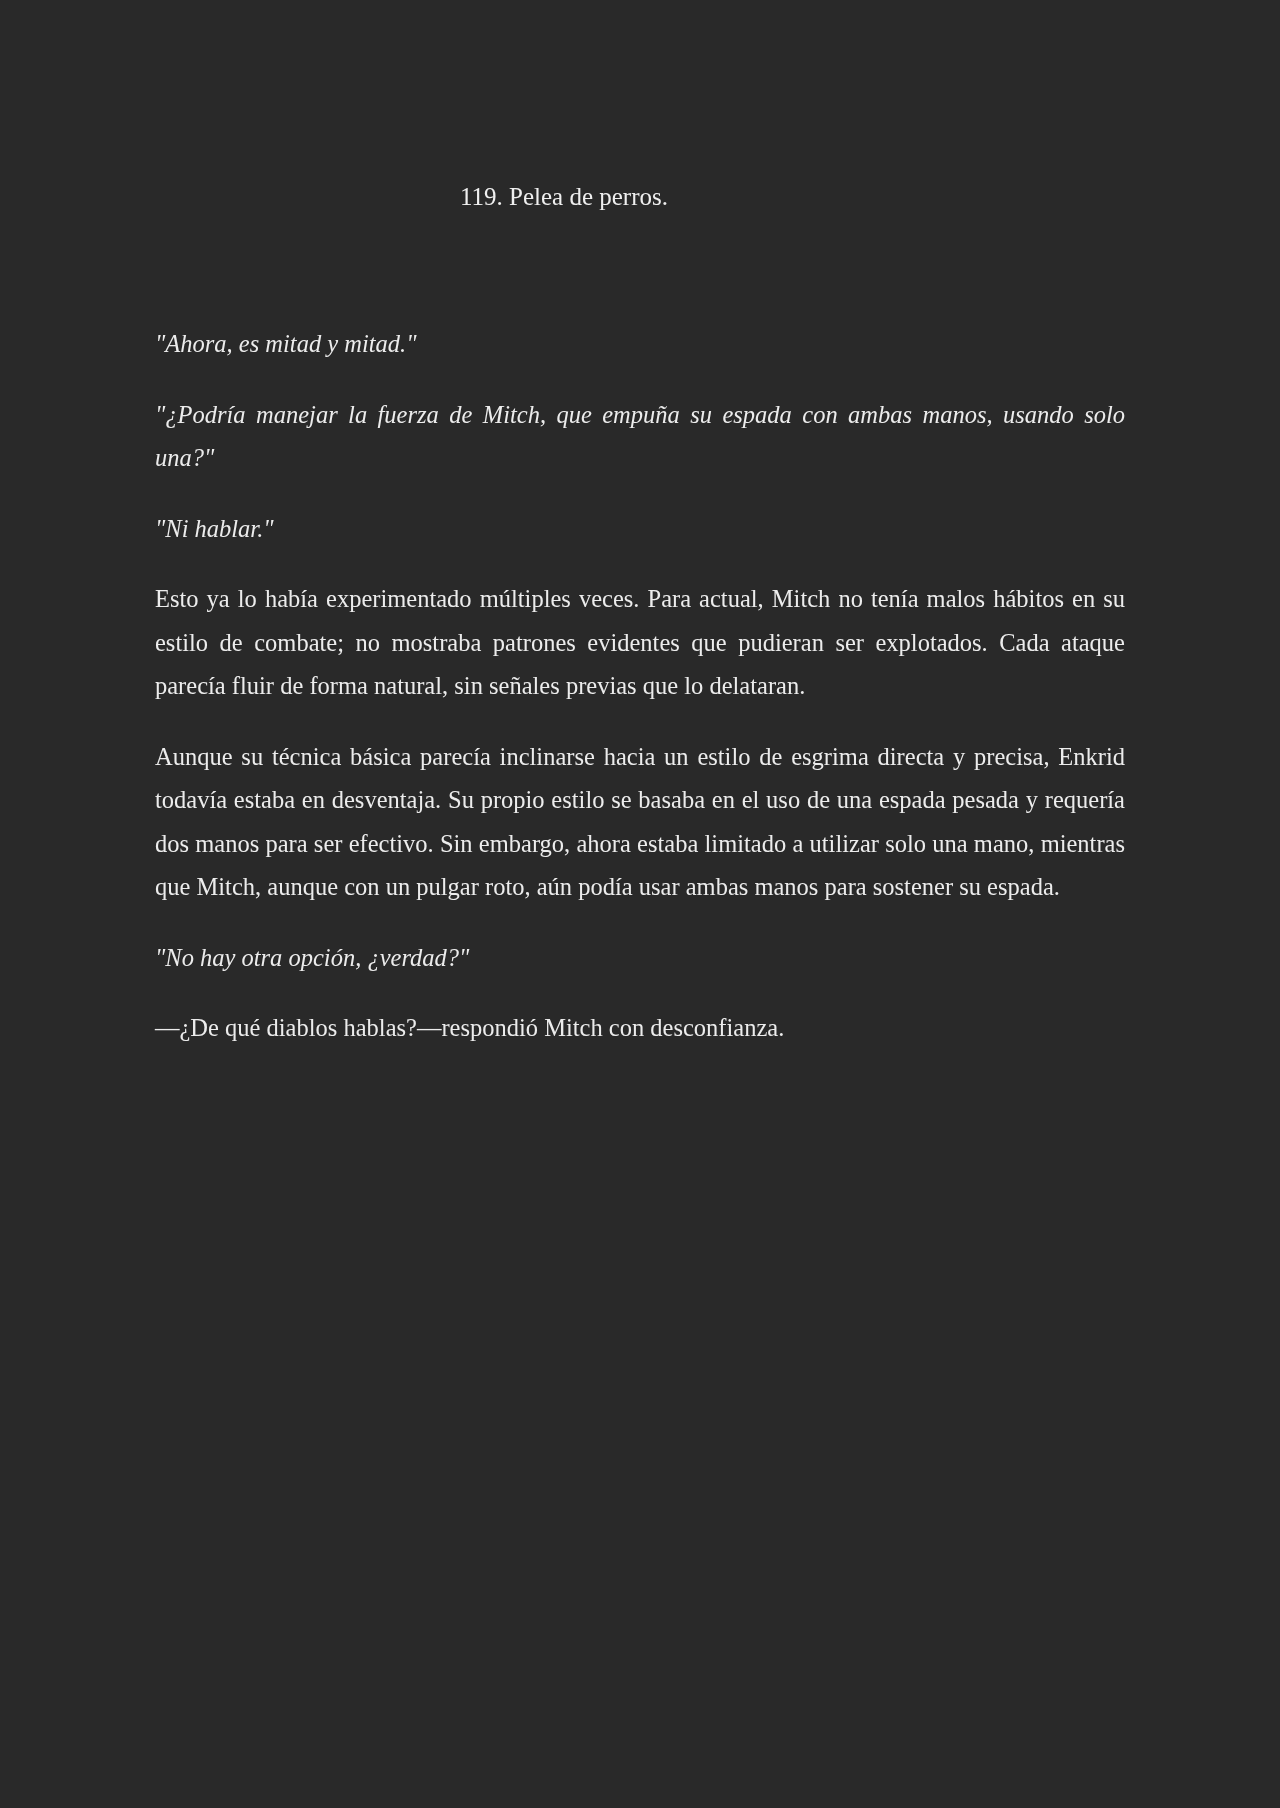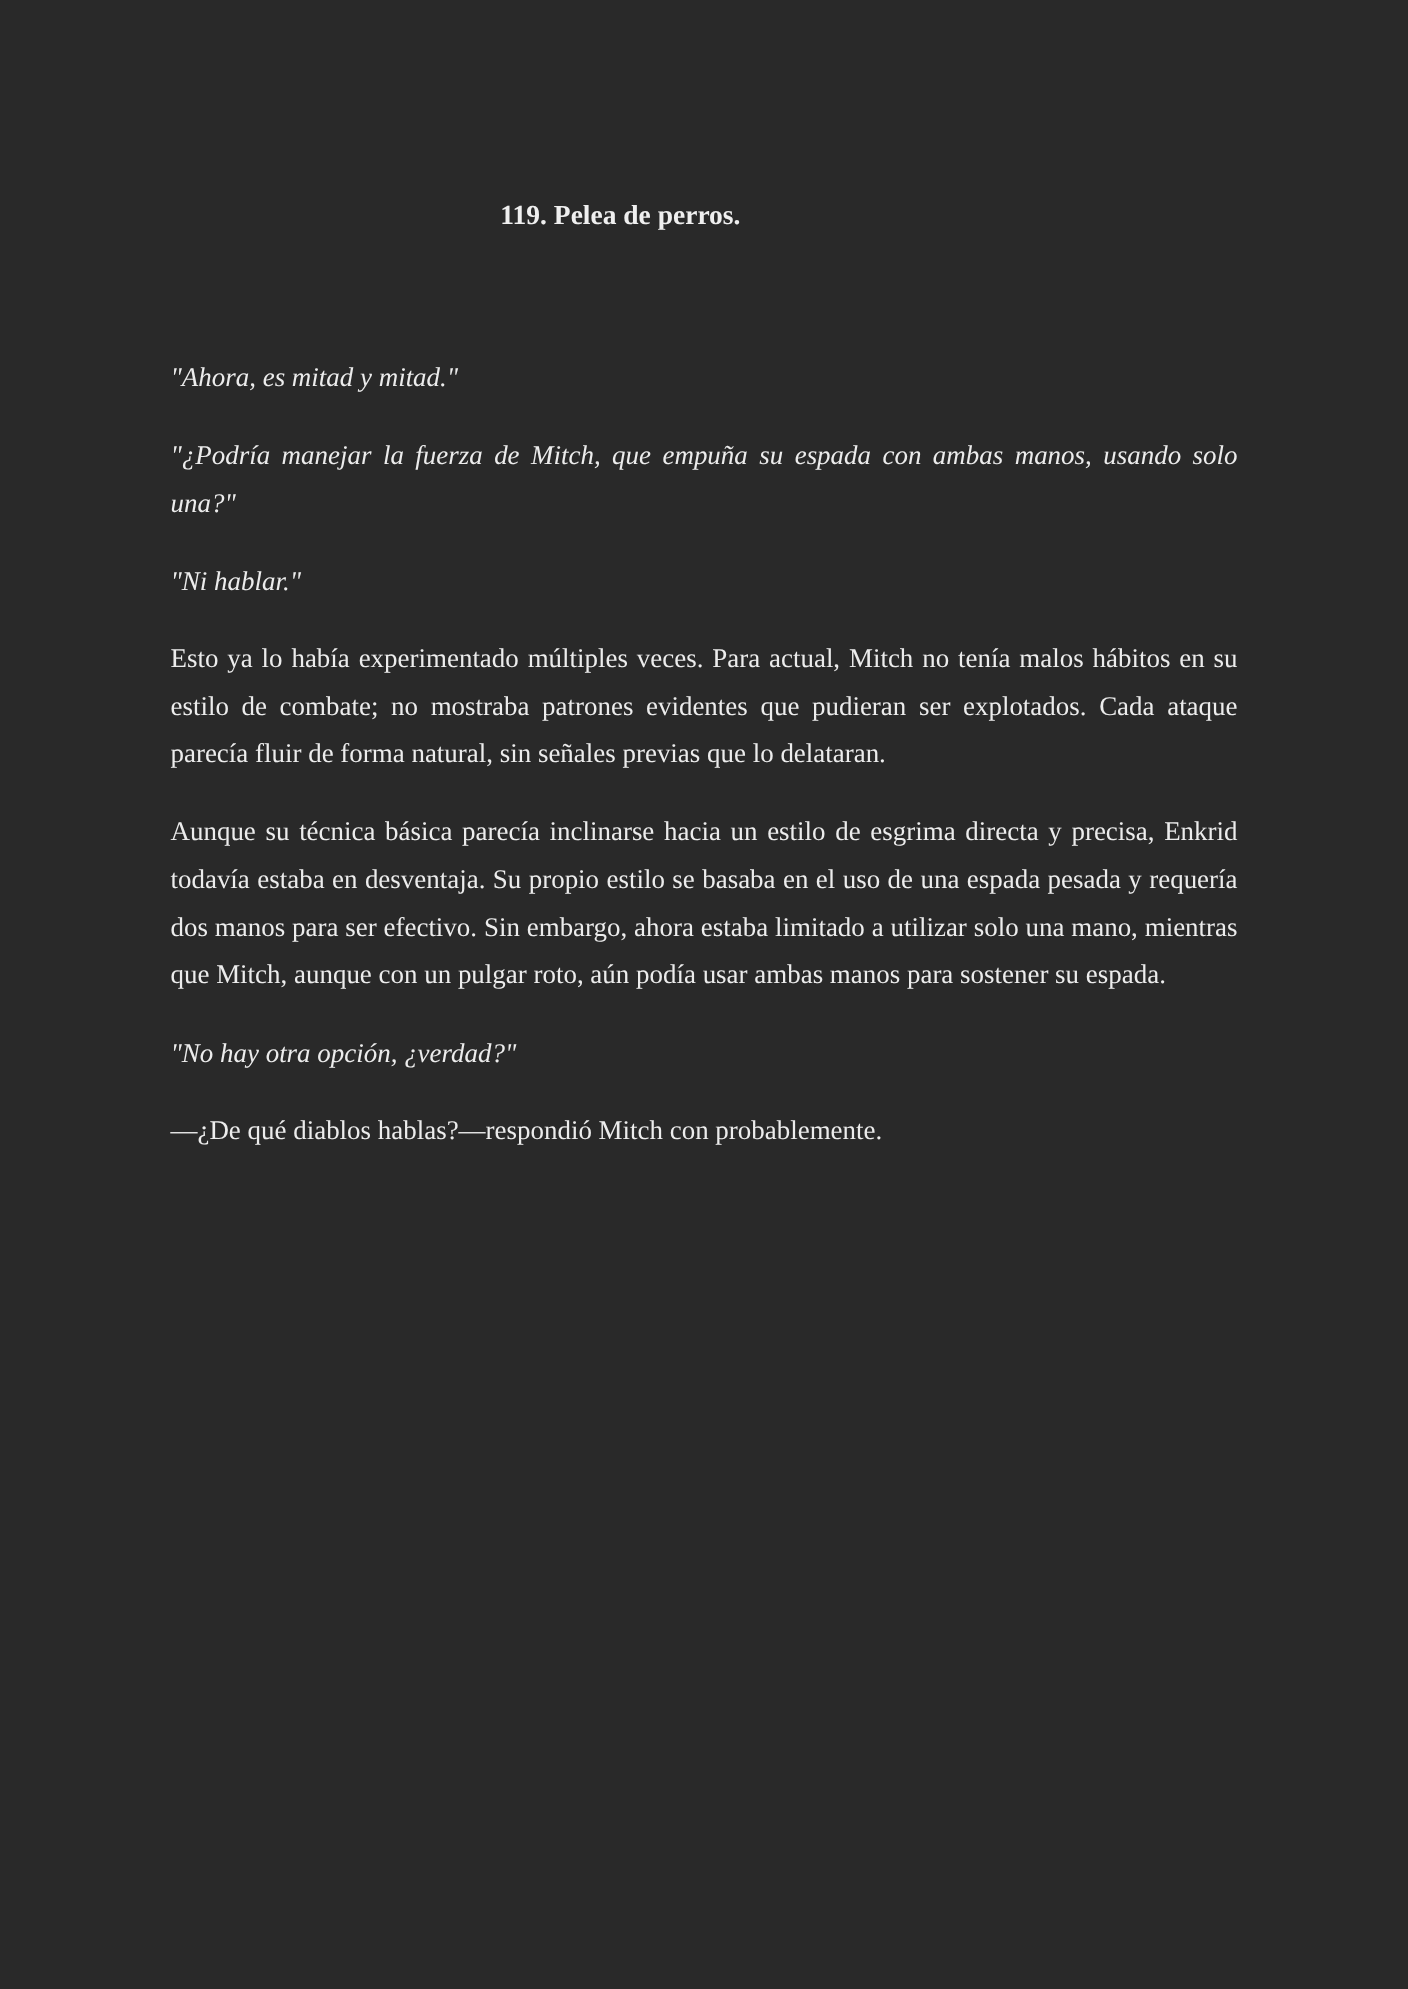--- a/index.html
+++ b/index.html
@@ -23,21 +23,21 @@
     .chapter-title {
       position: absolute;
       top: 180px;
       left: 0;
       width: 1128px;
       text-align: center;
       font-size: 25px;
       line-height: 34px;
       color: #efefef;
       margin: 0;
-      font-weight: bold;
+      font-weight: normal;
     }
     .content {
       position: absolute;
       top: 322px;
       left: 155px;
       width: 970px;
     }
     .para {
       margin: 0 0 27px 0;
       font-size: 24.5px;
@@ -58,15 +58,15 @@
 <div class="page">
   <h1 class="chapter-title">119. Pelea de perros.</h1>
 
   <div class="content">
     <p class="para italic left">"Ahora, es mitad y mitad."</p>
     <p class="para italic">"¿Podría manejar la fuerza de Mitch, que empuña su espada con ambas manos, usando solo una?"</p>
     <p class="para italic left">"Ni hablar."</p>
     <p class="para">Esto ya lo había experimentado múltiples veces. Para actual, Mitch no tenía malos hábitos en su estilo de combate; no mostraba patrones evidentes que pudieran ser explotados. Cada ataque parecía fluir de forma natural, sin señales previas que lo delataran.</p>
     <p class="para">Aunque su técnica básica parecía inclinarse hacia un estilo de esgrima directa y precisa, Enkrid todavía estaba en desventaja. Su propio estilo se basaba en el uso de una espada pesada y requería dos manos para ser efectivo. Sin embargo, ahora estaba limitado a utilizar solo una mano, mientras que Mitch, aunque con un pulgar roto, aún podía usar ambas manos para sostener su espada.</p>
     <p class="para italic left">"No hay otra opción, ¿verdad?"</p>
-    <p class="para left">—¿De qué diablos hablas?—respondió Mitch con probablemente.</p>
+    <p class="para left">—¿De qué diablos hablas?—respondió Mitch con desconfianza.</p>
   </div>
 </div>
 
 </body></html>

